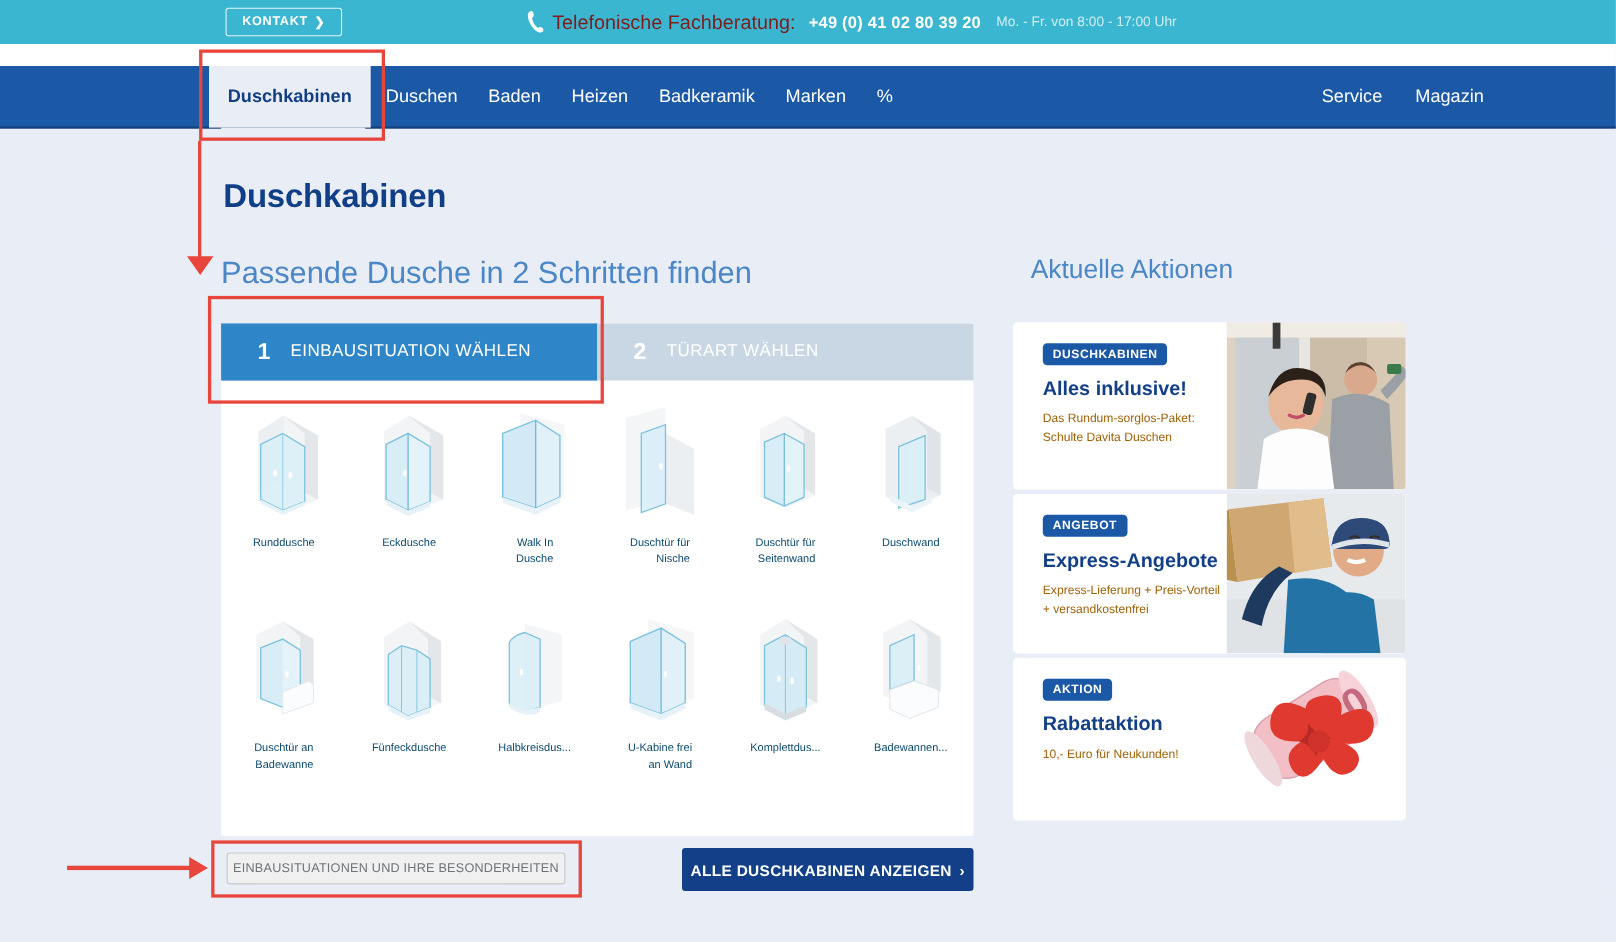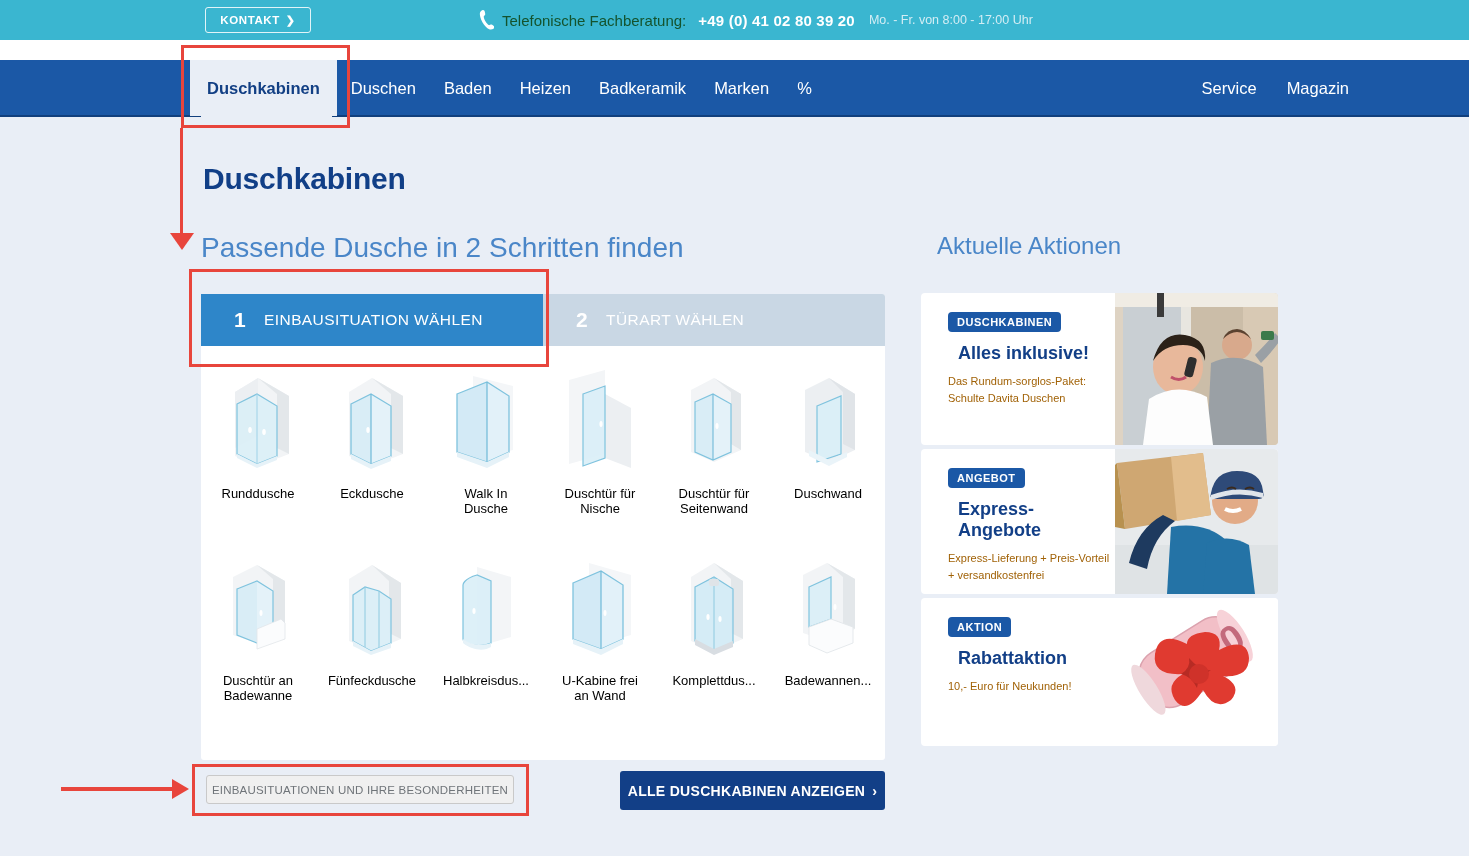--- a/index.html
+++ b/index.html
@@ -27,21 +27,21 @@
     font-size: 11.5px; font-weight: bold; letter-spacing: .6px;
     display: flex; align-items: center; justify-content: center;
     cursor: pointer;
   }
   .kontakt-btn .chev { margin-left: 6px; font-size: 11px; font-weight: bold; }
   .phone-wrap {
     position: absolute; left: 478px; top: 0; height: 40px;
     display: flex; align-items: center; gap: 0;
   }
   .phone-icon { width: 16px; height: 22px; margin-right: 8px; display:block; }
-  .fach-label { color: #14532d; font-size: 15px; }
+  .fach-label { color: #7f1d1d; font-size: 18px; }
   .phone-num { color: #ffffff; font-size: 15px; font-weight: bold; margin-left: 12px; letter-spacing: .2px; }
   .phone-hours { color: #d3edf4; font-size: 12.5px; margin-left: 14px; }
 
   
   .white-strip { position: absolute; left: 0; top: 40px; width: 1469px; height: 20px; background: #fff; }
   .mainnav {
     position: absolute; left: 0; top: 60px; width: 1469px; height: 56px;
     background: #1b58a6;
   }
   .nav-underline { position: absolute; left: 0; top: 115px; width: 1469px; height: 2px; background: #113f7d; }
@@ -94,21 +94,21 @@
     position: absolute; left: 0; top: 52px; width: 684px;
     display: grid; grid-template-columns: repeat(6, 1fr);
     row-gap: 0;
   }
   .cell {
     display: flex; flex-direction: column; align-items: center;
     padding-top: 18px; height: 187px; cursor: pointer;
   }
   .cell svg { display: block; }
   .cell-label {
-    margin-top: 10px; text-align: center; font-size: 13px; color: #000000; line-height: 15px;
+    margin-top: 10px; text-align: right; font-size: 10px; color: #0c4a6e; line-height: 15px;
     max-width: 102px;
   }
 
   
   .btn-secondary {
     position: absolute; left: 206px; top: 775px;
     width: 308px; height: 29px;
     background: #f0f0f0; border: 1px solid #c9c9c9; border-radius: 3px;
     color: #6f7479; font-size: 11.5px; letter-spacing: .2px;
     display: flex; align-items: center; justify-content: center; cursor: pointer;
@@ -130,21 +130,21 @@
   .promo-1 { top: 293px; height: 152px; }
   .promo-2 { top: 449px; height: 145px; }
   .promo-3 { top: 598px; height: 148px; padding-left: 24px; }
   .promo-text { position: absolute; left: 27px; top: 19px; width: 165px; }
   .badge {
     display: inline-block; background: #1b58a6; color: #fff;
     font-size: 11px; font-weight: bold; letter-spacing: .5px;
     padding: 4px 9px 4px 9px; border-radius: 4px;
   }
   .promo-head {
-    margin-top: 11px; font-size: 18px; font-weight: bold; color: #123f87; line-height: 21px; margin-left: 10px;
+    margin-top: 11px; font-size: 18px; font-weight: bold; color: #123f87; line-height: 21px;
   }
   .promo-sub { margin-top: 9px; font-size: 11px; color: #a16207; line-height: 16.5px; }
   .promo-img { position: absolute; right: 0; top: 0; height: 100%; width: 163px; overflow: hidden; }
 
   
   .anno { position: absolute; pointer-events: none; }
   .anno-box { border: 3px solid #e8453c; }
   .box-nav   { left: 181px; top: 45px;  width: 169px; height: 83px; }
   .box-tab   { left: 189px; top: 269px; width: 360px; height: 98px; }
   .box-btn   { left: 192px; top: 764px; width: 337px; height: 52px; }

